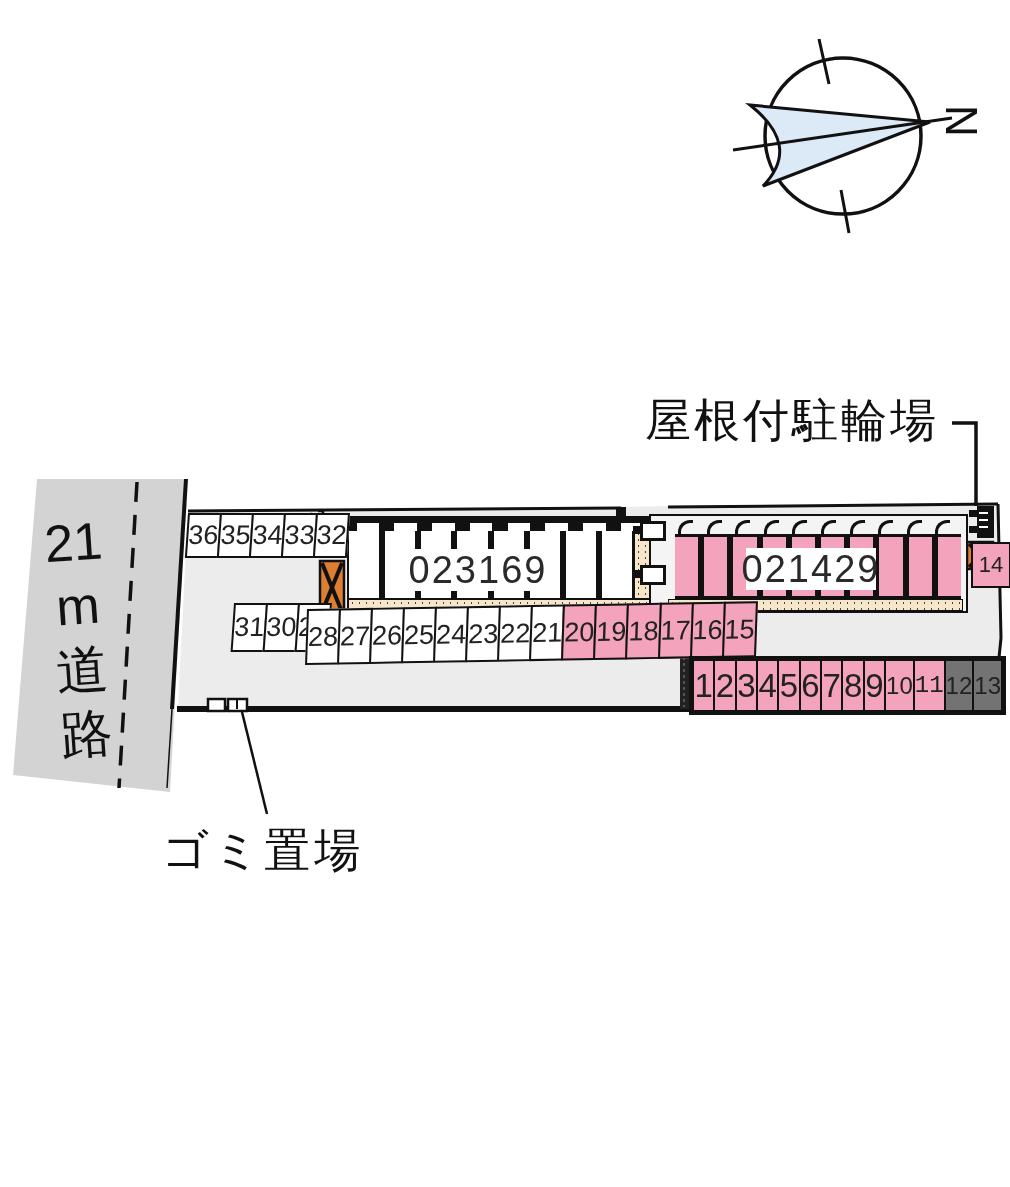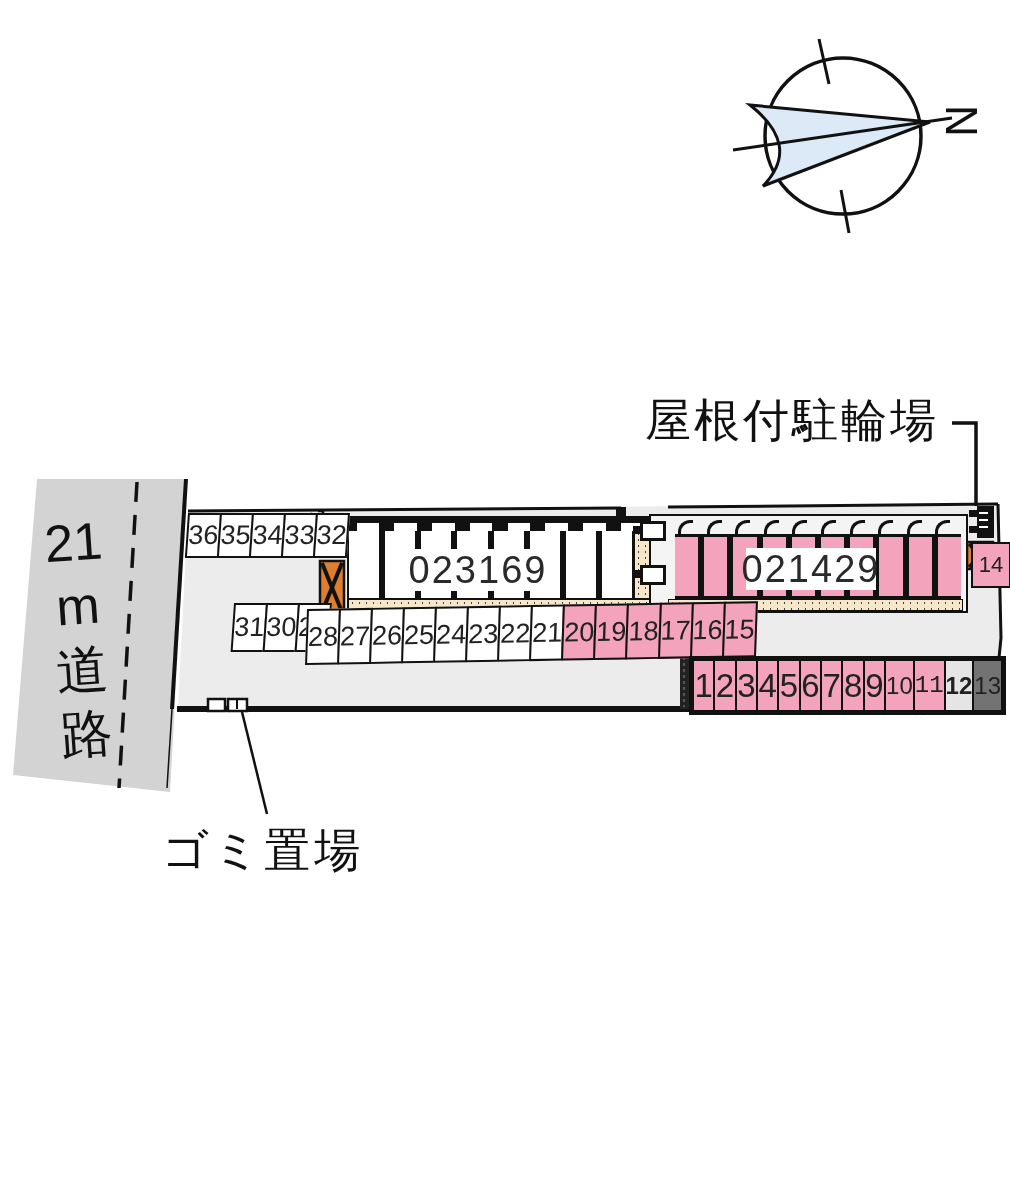--- a/index.html
+++ b/index.html
@@ -245,17 +245,17 @@
       <div class="pcell" style="background: rgb(243, 163, 188);">2</div>
       <div class="pcell" style="background: rgb(243, 163, 188);">3</div>
       <div class="pcell" style="background: rgb(243, 163, 188);">4</div>
       <div class="pcell" style="background: rgb(243, 163, 188);">5</div>
       <div class="pcell" style="background: rgb(243, 163, 188);">6</div>
       <div class="pcell" style="background: rgb(243, 163, 188);">7</div>
       <div class="pcell" style="background: rgb(243, 163, 188);">8</div>
       <div class="pcell" style="background: rgb(243, 163, 188);">9</div>
       <div class="pcell two" style="background: rgb(243, 163, 188);">10</div>
       <div class="pcell two" style="background: rgb(243, 163, 188); font-family: Liberation Mono, monospace;">11</div>
-      <div class="pcell two" style="background: #e5e5e5; font-weight: bold;">12</div>
+      <div class="pcell two" style="background: #737373;">12</div>
       <div class="pcell two" style="background: #737373;">13</div>
     </div>
 
 </div>
 
 </body></html>

